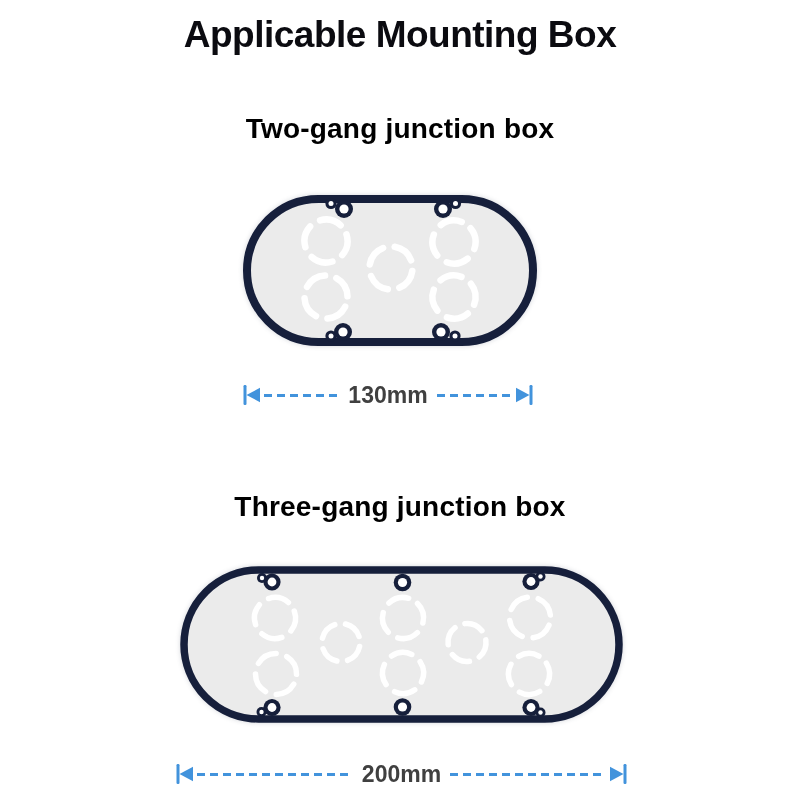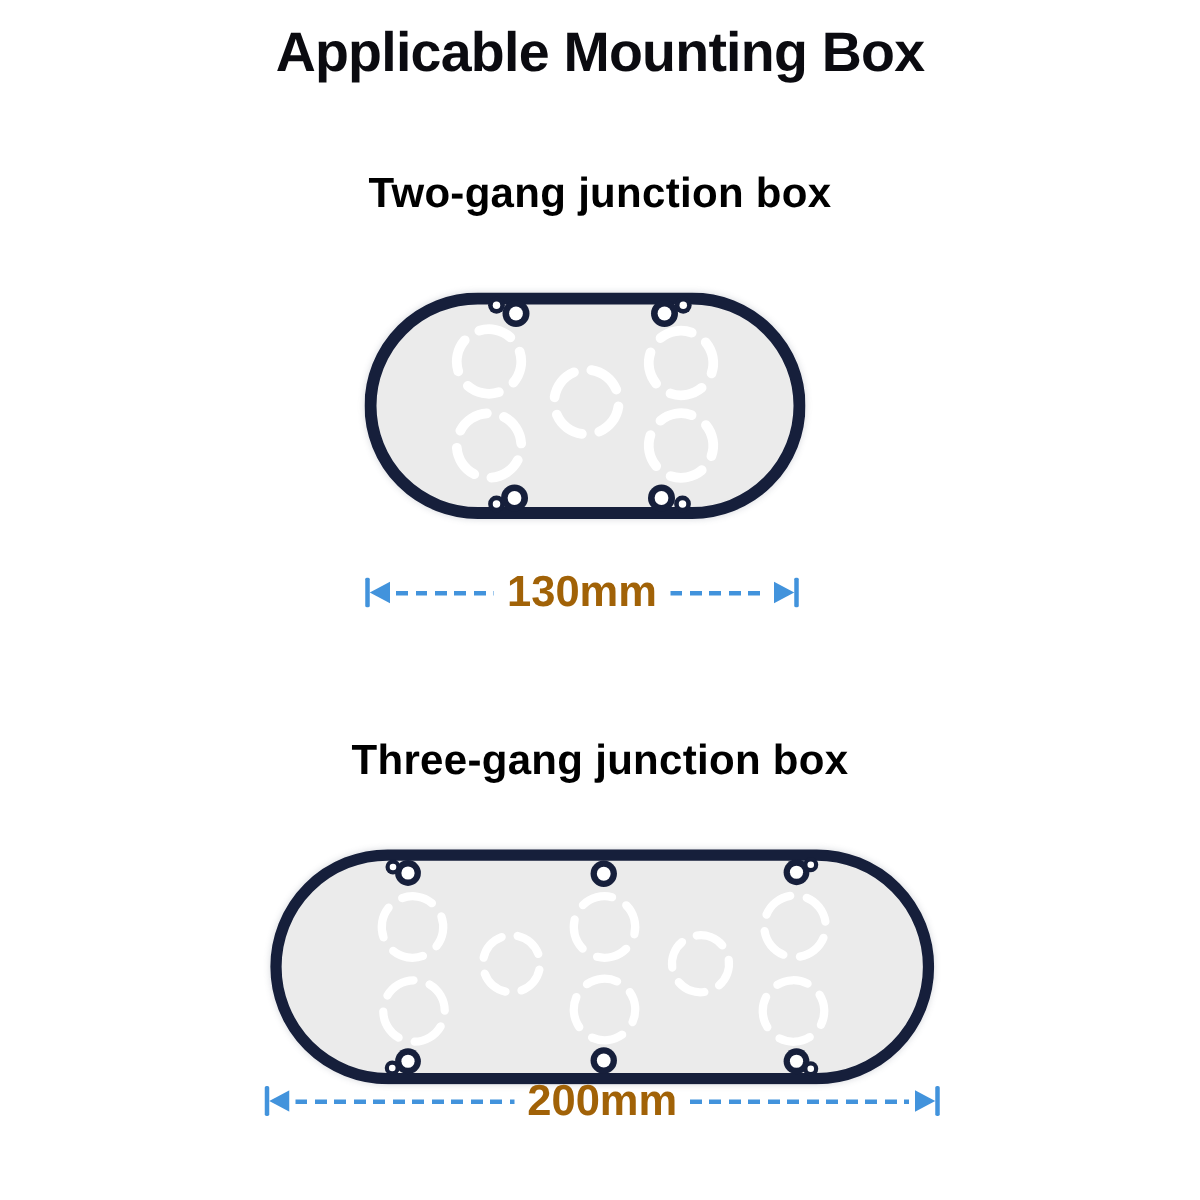--- a/index.html
+++ b/index.html
@@ -28,27 +28,27 @@
     position:absolute;
     filter:drop-shadow(0 0 2.5px rgba(160,165,175,0.45));
   }
   .box-two{left:243px;top:195px;}
   .box-three{left:180px;top:566px;}
   .dim{
     position:absolute;height:20px;
     display:flex;align-items:center;
   }
   .dim-two{left:243px;top:385px;width:290px;}
-  .dim-three{left:176px;top:724px;width:451px;}
+  .dim-three{left:176px;top:764px;width:451px;}
   .dash{
     flex:1;height:3px;margin:0 4px;
     background:repeating-linear-gradient(to right,#4293dc 0 8px,transparent 8px 13px);
   }
   .dim-label{
-    font-size:29px;font-weight:700;color:#a16207;
+    font-size:23px;font-weight:700;color:#404040;
     margin:0 5px;white-space:nowrap;
   }
   .arr{flex:0 0 auto;display:block;}
 </style>
 </head>
 <body>
 
 <div class="stage">
 
   <h1 class="page-title">Applicable Mounting Box</h1>

